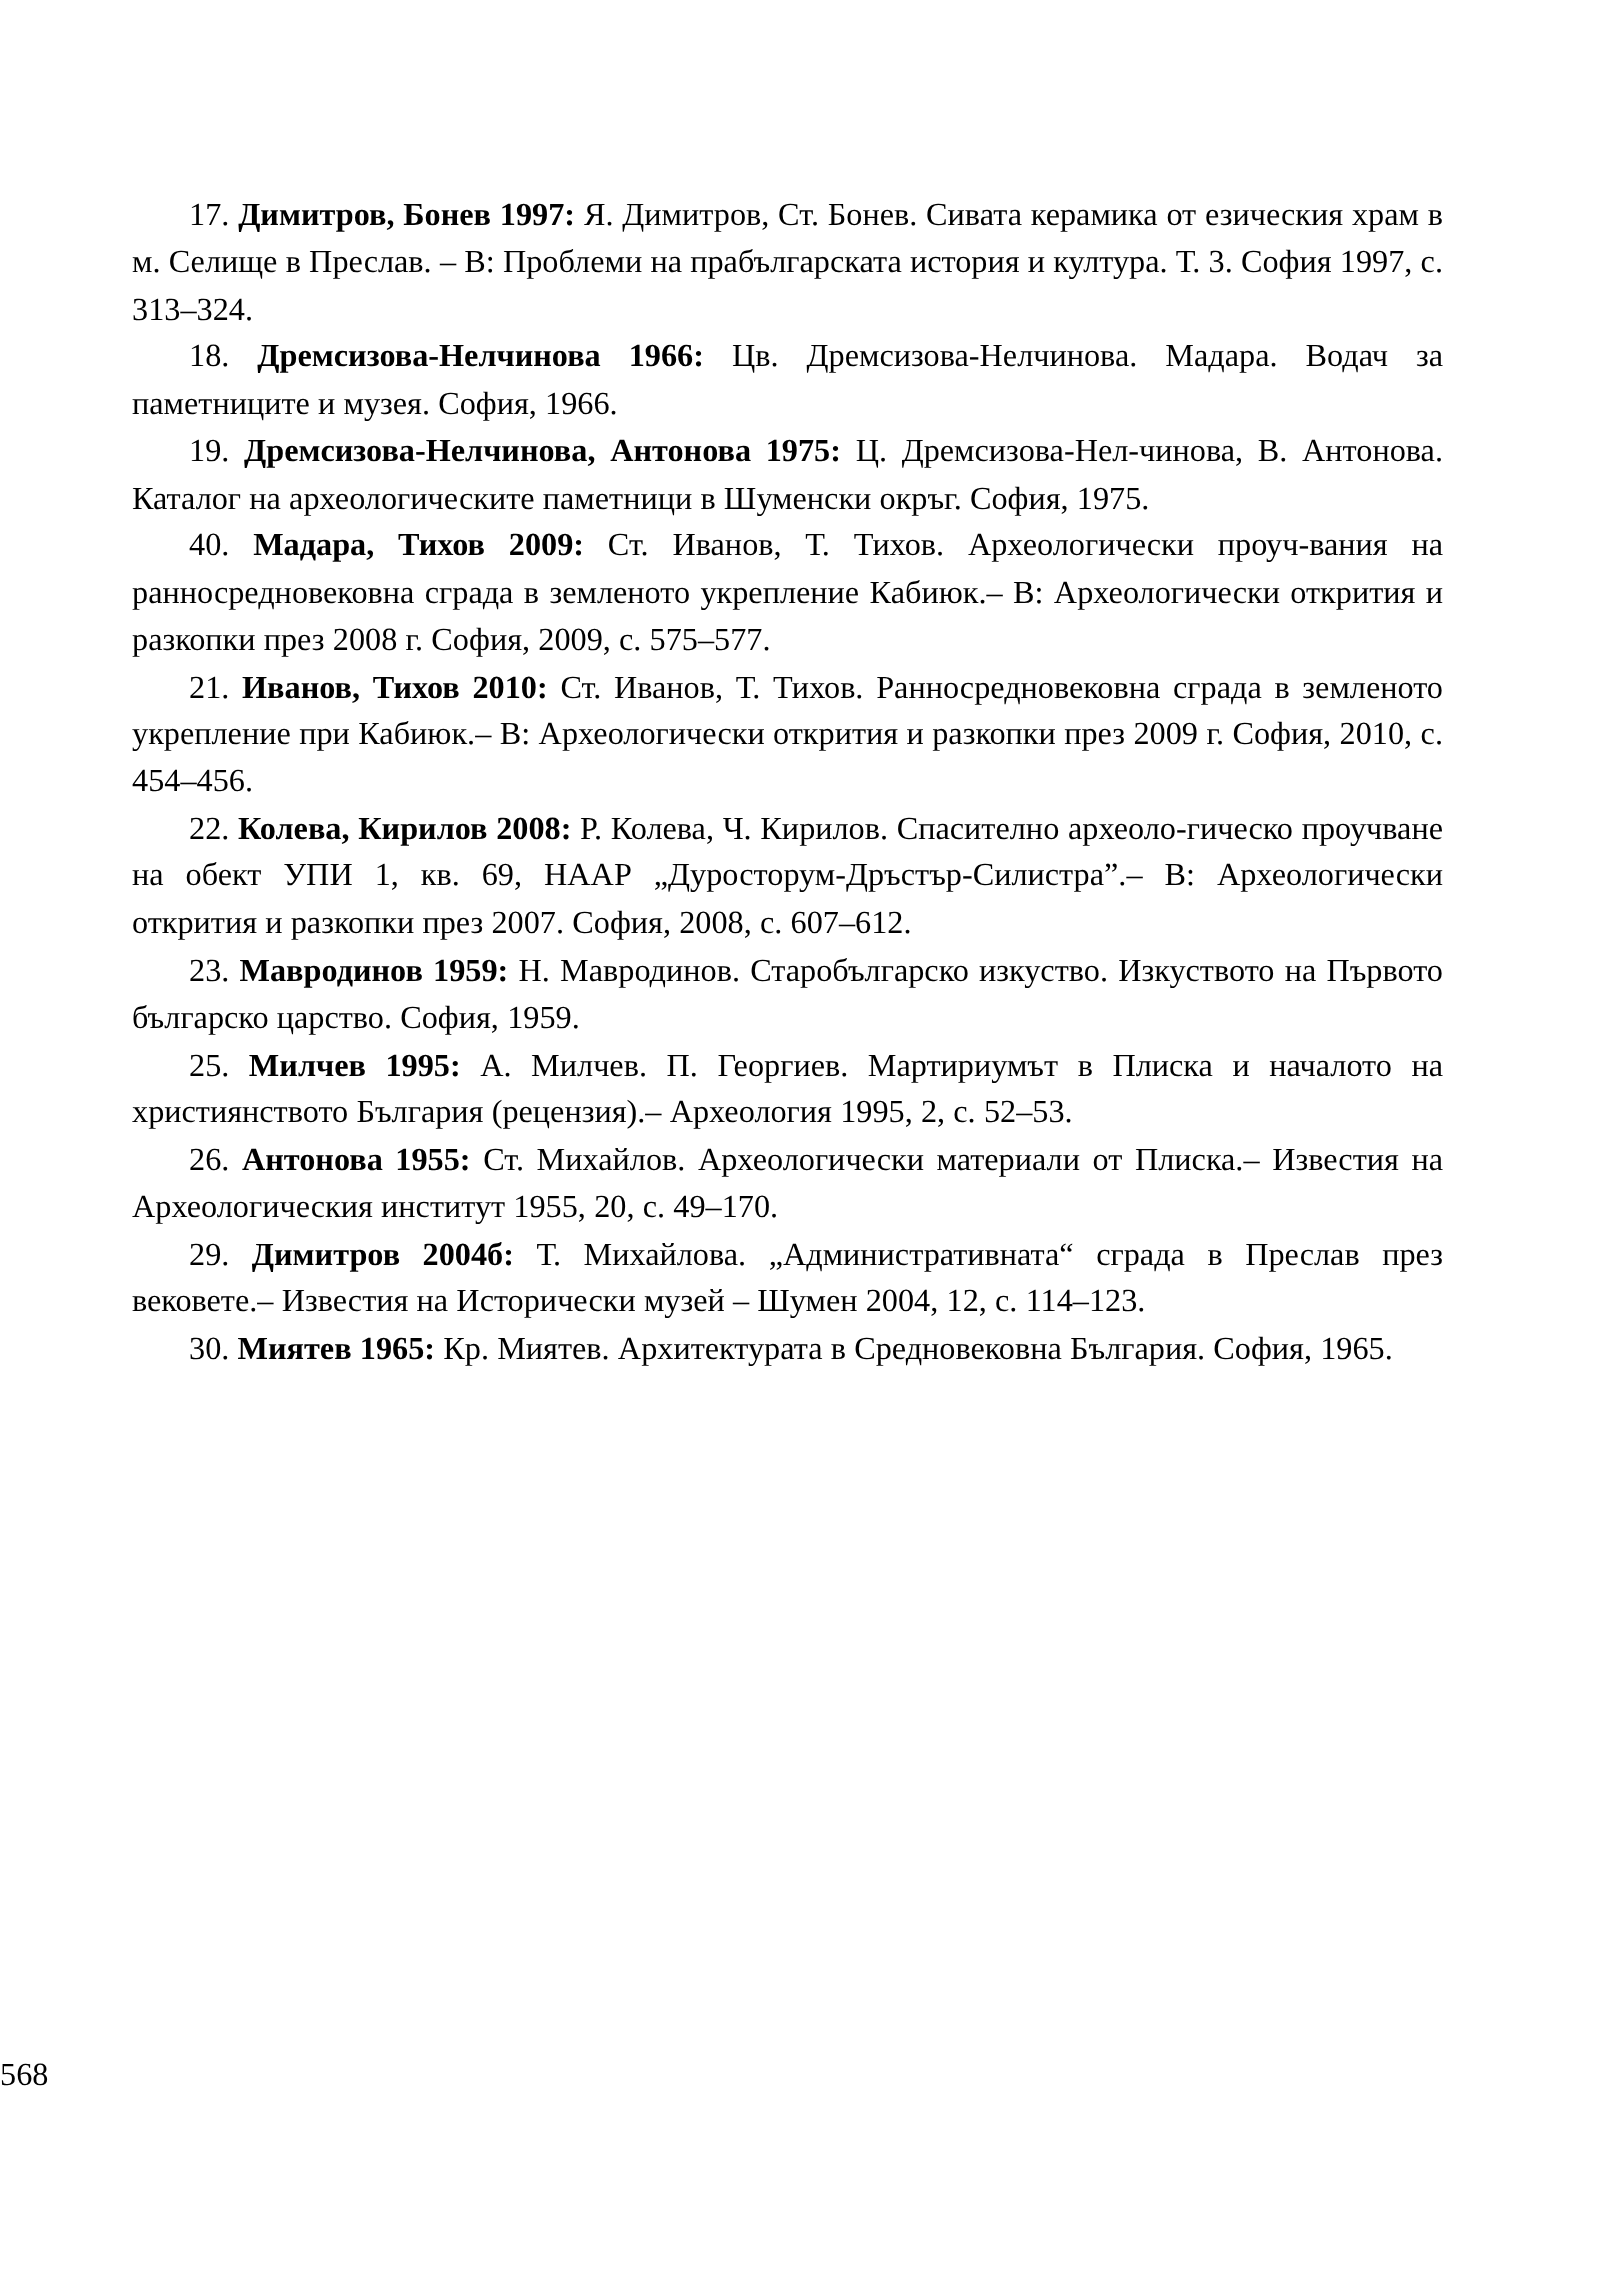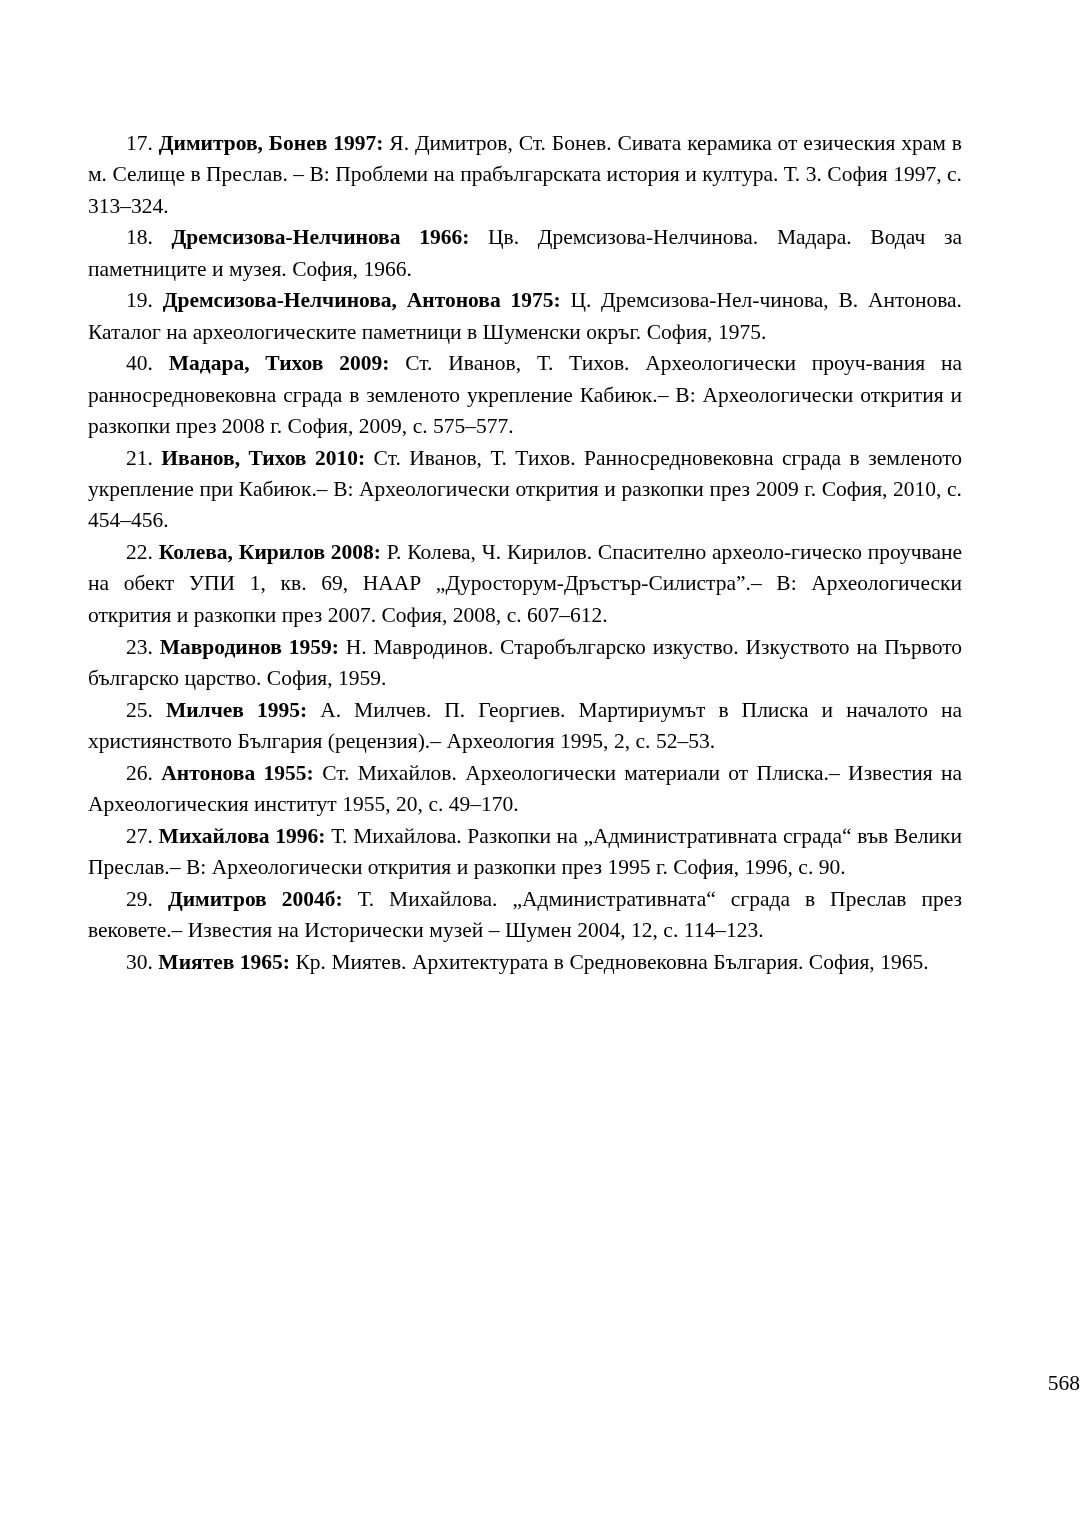--- a/index.html
+++ b/index.html
@@ -36,38 +36,37 @@
     font-weight: normal;
   }
   .bib-entry .key {
     font-weight: bold;
   }
   .page-number {
     position: absolute;
     left: 0;
     right: 0;
     bottom: 96px;
-    text-align: right;
+    text-align: left;
     font-size: 21.5px;
     font-family: "Liberation Serif", "DejaVu Serif", serif;
     margin-top: 36px;
   }
 </style>
 </head>
 <body>
 
 <div class="page">
   <div class="bib-list">
       <p class="bib-entry"><span class="num">17.</span> <span class="key">Димитров, Бонев 1997:</span><span class="body"> Я. Димитров, Ст. Бонев. Сивата керамика от езическия храм в м. Селище в Преслав. – В: Проблеми на прабългарската история и култура. Т. 3. София 1997, с. 313–324.</span></p>
       <p class="bib-entry"><span class="num">18.</span> <span class="key">Дремсизова-Нелчинова 1966:</span><span class="body"> Цв. Дремсизова-Нелчинова. Мадара. Водач за паметниците и музея. София, 1966.</span></p>
       <p class="bib-entry"><span class="num">19.</span> <span class="key">Дремсизова-Нелчинова, Антонова 1975:</span><span class="body"> Ц. Дремсизова-Нел-чинова, В. Антонова. Каталог на археологическите паметници в Шуменски окръг. София, 1975.</span></p>
       <p class="bib-entry"><span class="num">40.</span> <span class="key">Мадара, Тихов 2009:</span><span class="body"> Ст. Иванов, Т. Тихов. Археологически проуч-вания на ранносредновековна сграда в земленото укрепление Кабиюк.– В: Археологически открития и разкопки през 2008 г. София, 2009, с. 575–577.</span></p>
       <p class="bib-entry"><span class="num">21.</span> <span class="key">Иванов, Тихов 2010:</span><span class="body"> Ст. Иванов, Т. Тихов. Ранносредновековна сграда в земленото укрепление при Кабиюк.– В: Археологически открития и разкопки през 2009 г. София, 2010, с. 454–456.</span></p>
       <p class="bib-entry"><span class="num">22.</span> <span class="key">Колева, Кирилов 2008:</span><span class="body"> Р. Колева, Ч. Кирилов. Спасително археоло-гическо проучване на обект УПИ 1, кв. 69, НААР „Дуросторум-Дръстър-Силистра”.– В: Археологически открития и разкопки през 2007. София, 2008, с. 607–612.</span></p>
       <p class="bib-entry"><span class="num">23.</span> <span class="key">Мавродинов 1959:</span><span class="body"> Н. Мавродинов. Старобългарско изкуство. Изкуството на Първото българско царство. София, 1959.</span></p>
       <p class="bib-entry"><span class="num">25.</span> <span class="key">Милчев 1995:</span><span class="body"> А. Милчев. П. Георгиев. Мартириумът в Плиска и началото на християнството България (рецензия).– Археология 1995, 2, с. 52–53.</span></p>
       <p class="bib-entry"><span class="num">26.</span> <span class="key">Антонова 1955:</span><span class="body"> Ст. Михайлов. Археологически материали от Плиска.– Известия на Археологическия институт 1955, 20, с. 49–170.</span></p>
-      <p class="bib-entry"><span class="num">27.</span> <span class="key">Михайлова 1996:</span><span class="body"> Т. Михайлова. Разкопки на „Административната сграда“ във Велики Преслав.– В: Археологически открития и разкопки през 1995 г. София, 1996, с. 90.</span></p>
       <p class="bib-entry"><span class="num">29.</span> <span class="key">Димитров 2004б:</span><span class="body"> Т. Михайлова. „Административната“ сграда в Преслав през вековете.– Известия на Исторически музей – Шумен 2004, 12, с. 114–123.</span></p>
       <p class="bib-entry"><span class="num">30.</span> <span class="key">Миятев 1965:</span><span class="body"> Кр. Миятев. Архитектурата в Средновековна България. София, 1965.</span></p>
     </div>
   <div class="page-number">568</div>
 </div>
 
 </body></html>

